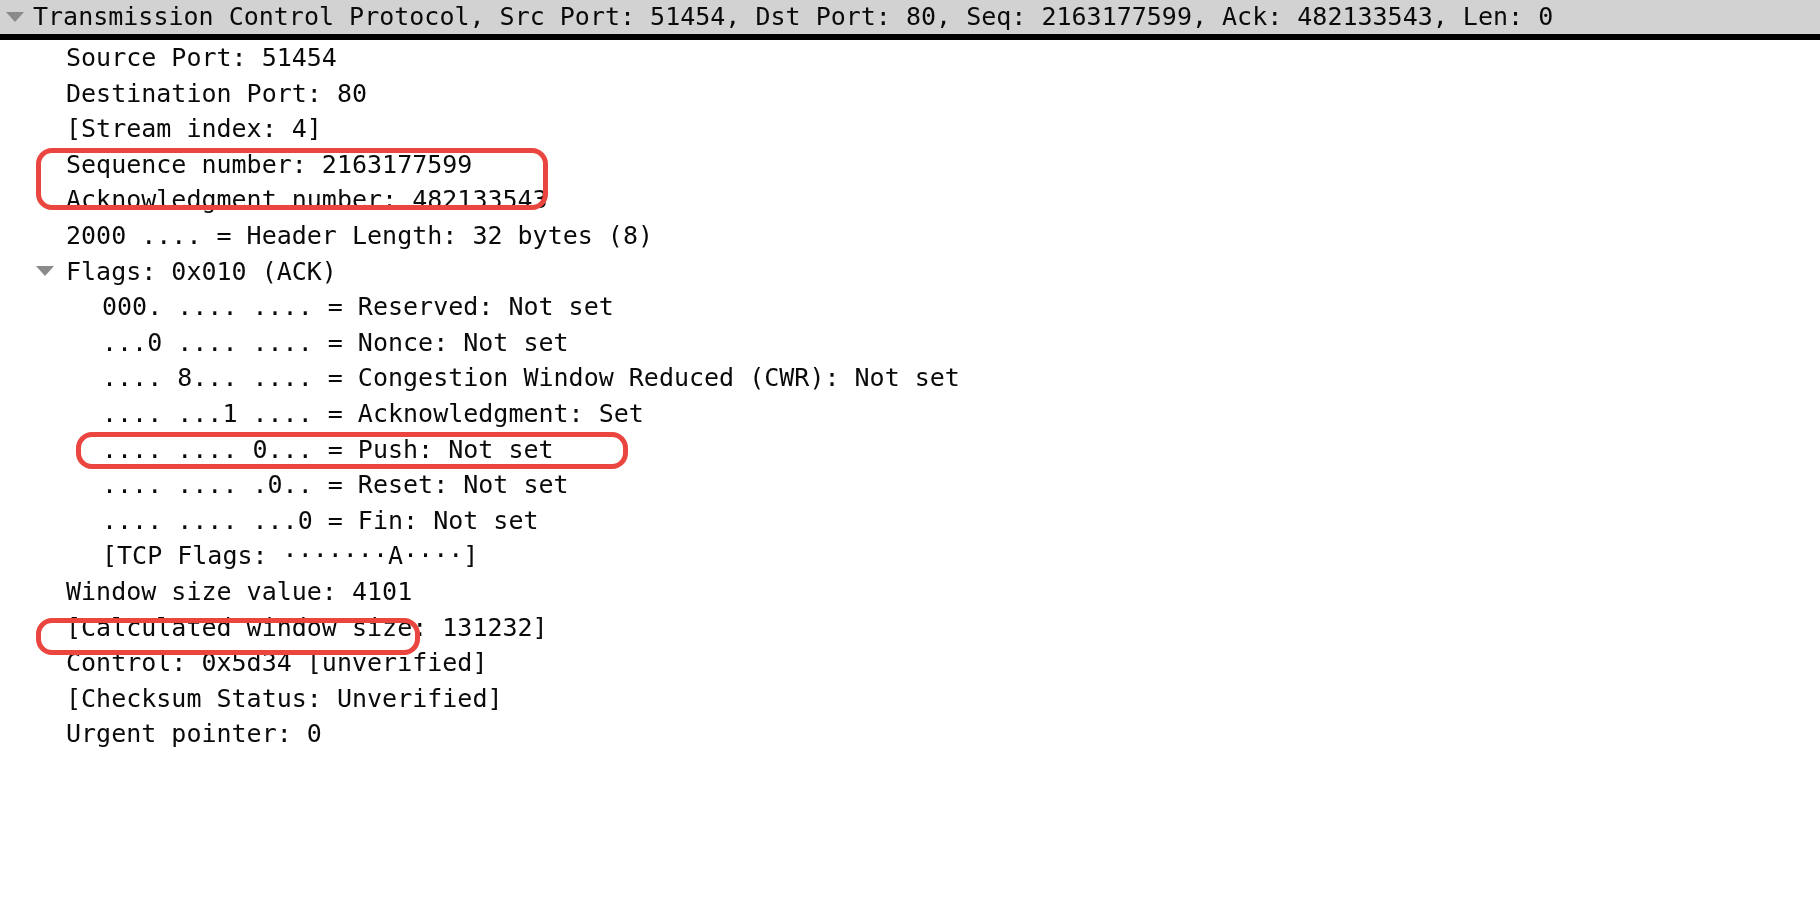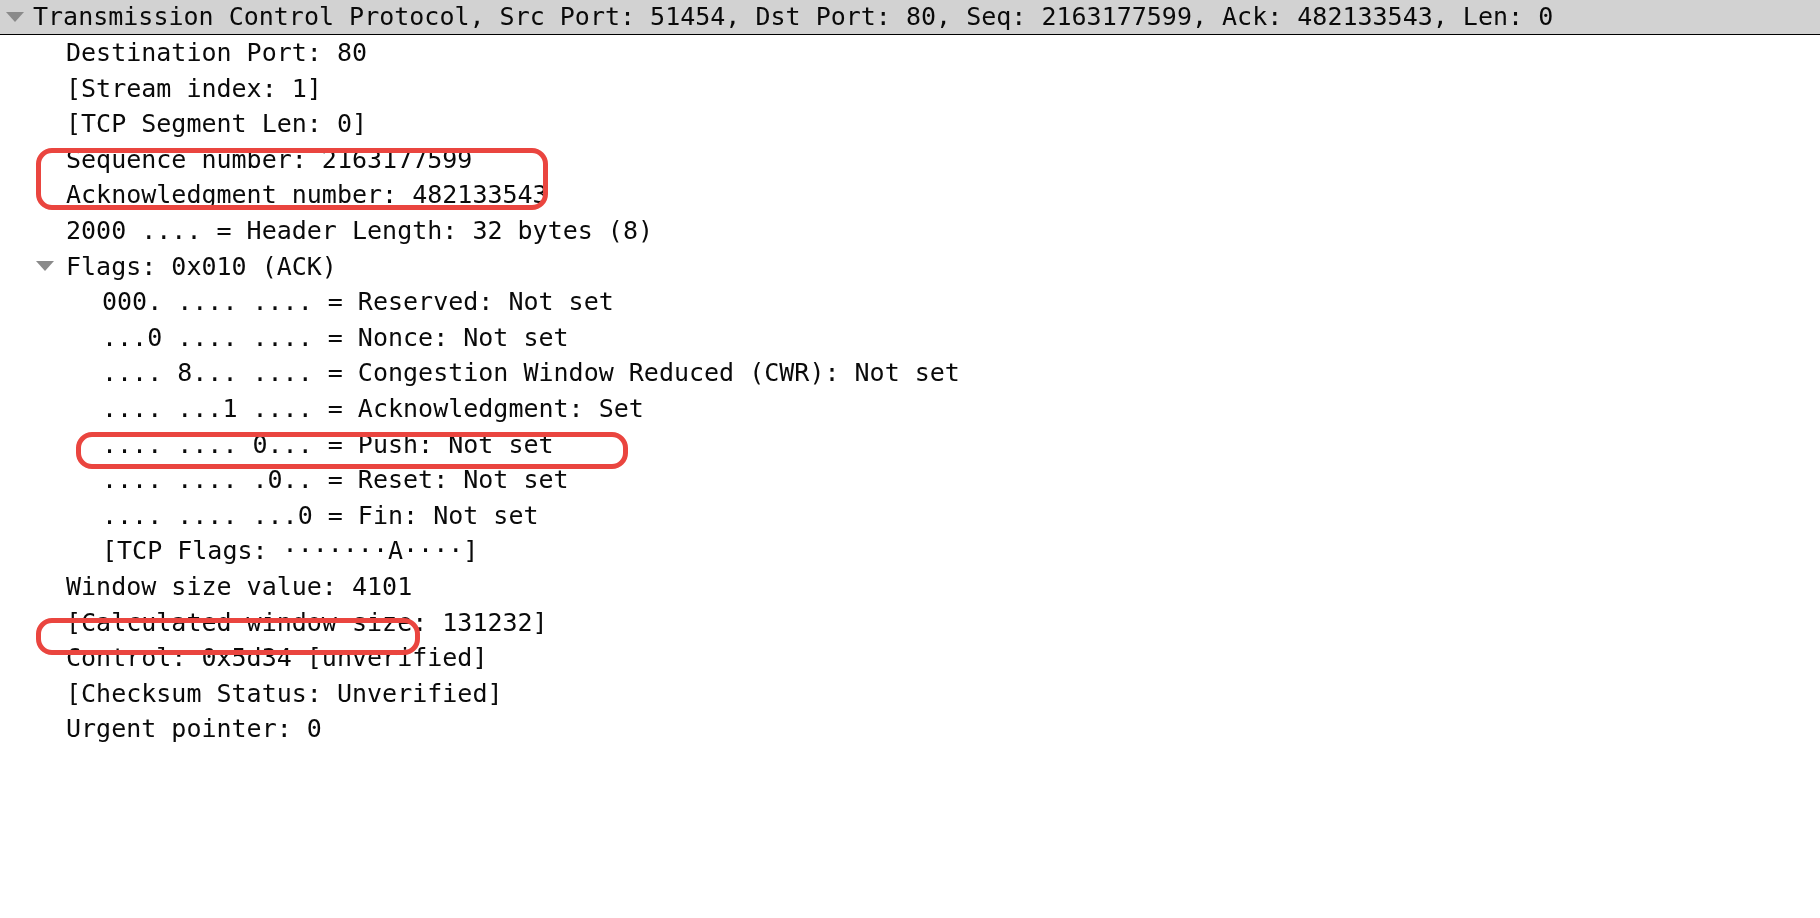--- a/index.html
+++ b/index.html
@@ -29,21 +29,21 @@
     height: 35.6px;
     line-height: 35.6px;
     white-space: pre;
     font-size: 25px;
     color: #0a0a0a;
     letter-spacing: 0px;
   }
 
   .row.header {
     background: #d2d2d2;
-    border-bottom: 1px solid #000000;
+    border-bottom: 6px solid #000000;
     height: 34px;
     line-height: 34px;
   }
 
   .twisty {
     position: absolute;
     top: 50%;
     width: 0;
     height: 0;
     border-left: 9px solid transparent;
@@ -97,27 +97,27 @@
 <body>
 
 <div id="tree">
 
   <div class="row header" style="background: rgb(210, 210, 210);">
     <span class="twisty t-header"></span>
     <span class="label ind-0">Transmission Control Protocol, Src Port: 51454, Dst Port: 80, Seq: 2163177599, Ack: 482133543, Len: 0</span>
   </div>
 
   <div class="row">
+    <span class="label ind-1">Source Port: 51454</span>
+  </div>
+  <div class="row">
     <span class="label ind-1">Destination Port: 80</span>
   </div>
   <div class="row">
-    <span class="label ind-1">[Stream index: 1]</span>
-  </div>
-  <div class="row">
-    <span class="label ind-1">[TCP Segment Len: 0]</span>
+    <span class="label ind-1">[Stream index: 4]</span>
   </div>
   <div class="row">
     <span class="label ind-1">Sequence number: 2163177599</span>
   </div>
   <div class="row">
     <span class="label ind-1">Acknowledgment number: 482133543</span>
   </div>
   <div class="row">
     <span class="label ind-1">2000 .... = Header Length: 32 bytes (8)</span>
   </div>

